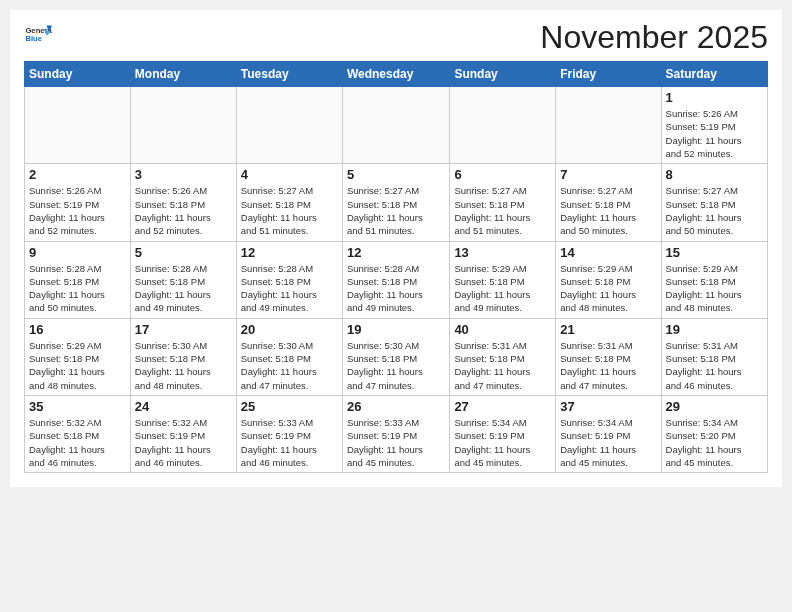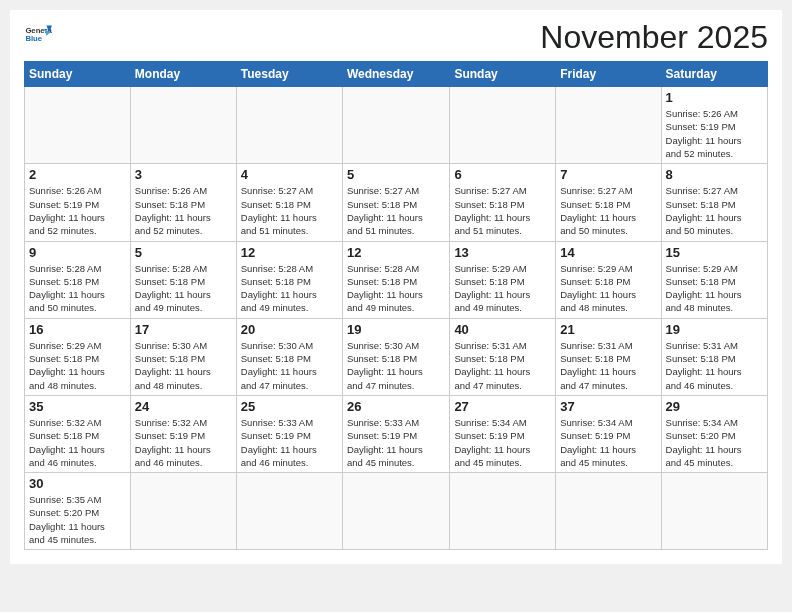--- a/index.html
+++ b/index.html
@@ -239,27 +239,15 @@
           </td>
           <td>
             <span class="day-num">37</span>
             <div class="day-info">Sunrise: 5:34 AM<br>Sunset: 5:19 PM<br>Daylight: 11 hours<br>and 45 minutes.</div>
           </td>
           <td>
             <span class="day-num">29</span>
             <div class="day-info">Sunrise: 5:34 AM<br>Sunset: 5:20 PM<br>Daylight: 11 hours<br>and 45 minutes.</div>
           </td>
         </tr>
-        <tr>
-          <td>
-            <span class="day-num">30</span>
-            <div class="day-info">Sunrise: 5:35 AM<br>Sunset: 5:20 PM<br>Daylight: 11 hours<br>and 45 minutes.</div>
-          </td>
-          <td class="empty"></td>
-          <td class="empty"></td>
-          <td class="empty"></td>
-          <td class="empty"></td>
-          <td class="empty"></td>
-          <td class="empty"></td>
-        </tr>
       </tbody>
   </table>
 </div>
 
 </body></html>

